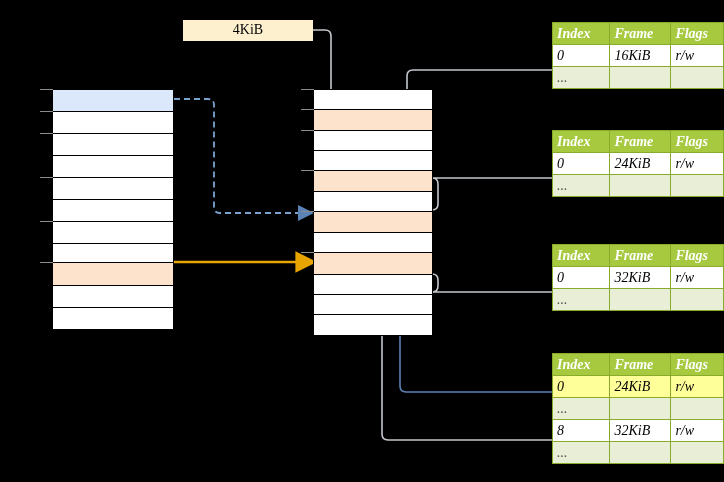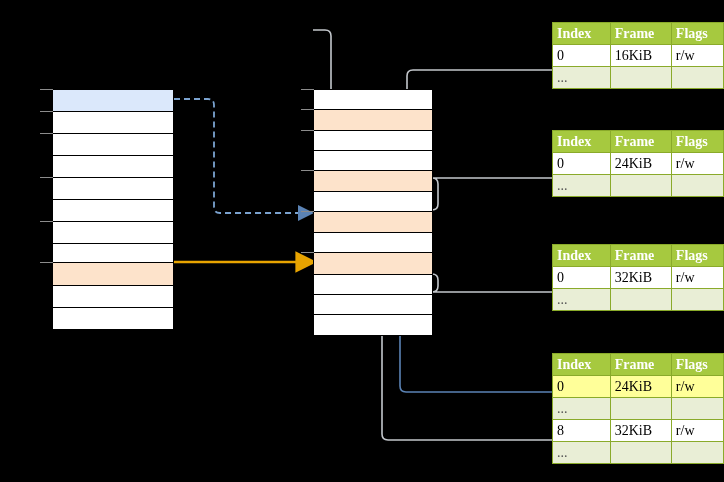--- a/index.html
+++ b/index.html
@@ -20,21 +20,21 @@
   .tick{position:absolute;height:1px;background:#8c8c8c;}
 
   
   .sizebox{position:absolute;box-sizing:border-box;background:#fdf0cf;
            color:#000;font-size:14px;line-height:20px;text-align:center;}
 
   
   .ptable{position:absolute;border-collapse:collapse;background:#000;}
   .ptable td,.ptable th{border:1px solid #8aaa2a;padding:1px 4px;
         font-size:14px;line-height:19px;height:19px;text-align:left;
-        font-weight:normal;color:#000;}
+        font-weight:normal;color:#000;font-style:italic;}
   .ptable th{background:#a6c93f;color:#ffffff;font-weight:bold;}
   .ptable td{background:#ffffff;}
   .ptable tr.alt td{background:#e9eed6;color:#555;}
   .ptable td.hl{background:#ffff99;}
   .c-index{width:60px;}
   .c-frame{width:62px;}
   .c-flags{width:52px;}
 
   svg.conn{position:absolute;left:0;top:0;width:724px;height:482px;
            pointer-events:none;}
@@ -88,20 +88,23 @@
 
     <g>
       <path d="M174,99 H208 Q214,99 214,105 V207 Q214,213 220,213 H305" fill="none" stroke="#7ba3d0" stroke-width="1.8" stroke-dasharray="6,4" marker-end="url(#ablue)"></path>
     </g>
 
     <g>
       <path d="M174,262 H305" fill="none" stroke="#e8a400" stroke-width="2.4" marker-end="url(#aorange)"></path>
     </g>
   </svg>
 
+  <div class="sizebox" style="left:183px;top:20px;width:130px;height:21px;">
+    <span>4KiB</span>
+  </div>
 
   <div class="abs" style="left:52px;top:89px;width:122px;height:239px;">
     <div class="cell blue" style="left:0;top:0px;width:122px;height:23px;"></div>
     <div class="cell" style="left:0;top:22px;width:122px;height:23px;"></div>
     <div class="cell" style="left:0;top:44px;width:122px;height:23px;"></div>
     <div class="cell" style="left:0;top:66px;width:122px;height:23px;"></div>
     <div class="cell" style="left:0;top:88px;width:122px;height:23px;"></div>
     <div class="cell" style="left:0;top:110px;width:122px;height:23px;"></div>
     <div class="cell" style="left:0;top:132px;width:122px;height:23px;"></div>
     <div class="cell" style="left:0;top:154px;width:122px;height:23px;"></div>

